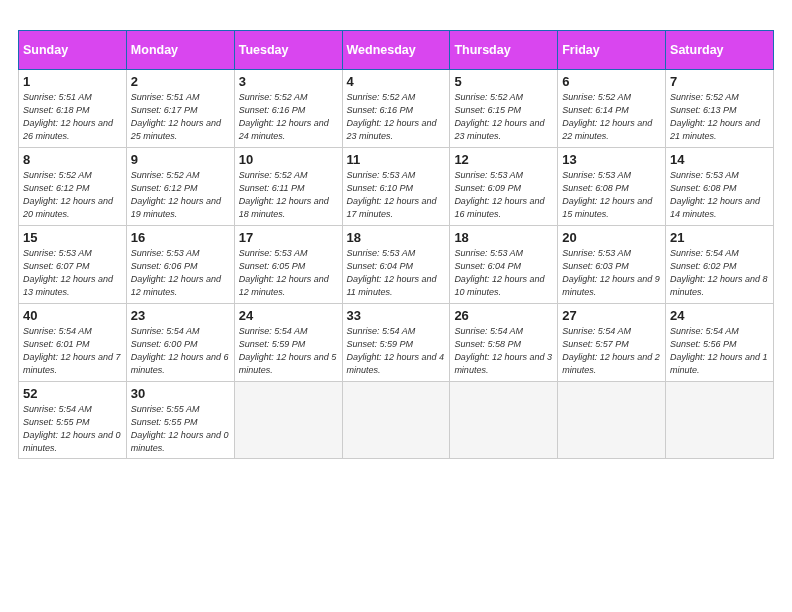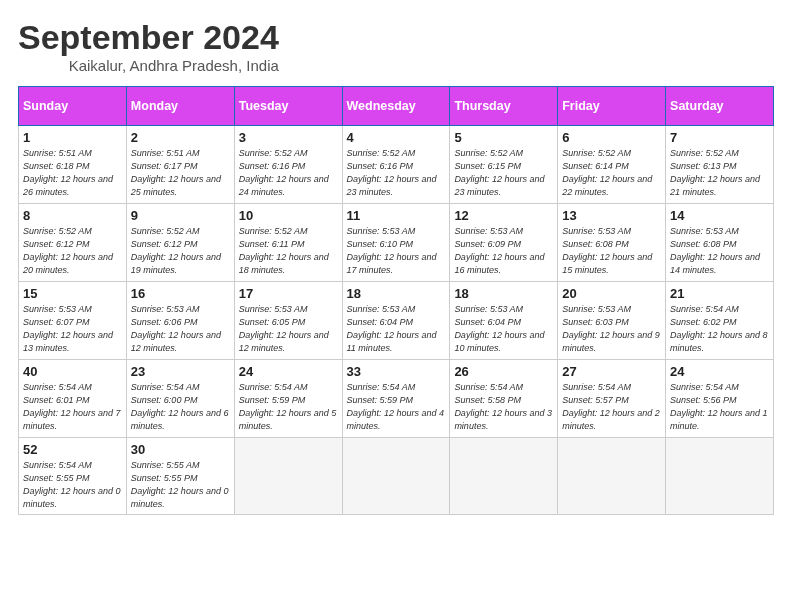--- a/index.html
+++ b/index.html
@@ -94,24 +94,20 @@
     }
     .calendar tr:last-child td {
       height: 70px;
     }
   </style>
 </head>
 <body>
 
 <div class="page">
   <div class="header">
-    <div class="title-block">
-      <div class="month-title">September 2024</div>
-      <div class="location">Kaikalur, Andhra Pradesh, India</div>
-    </div>
   </div>
 
   <table class="calendar">
     <thead>
       <tr>
         <th>Sunday</th>
         <th>Monday</th>
         <th>Tuesday</th>
         <th>Wednesday</th>
         <th>Thursday</th>

